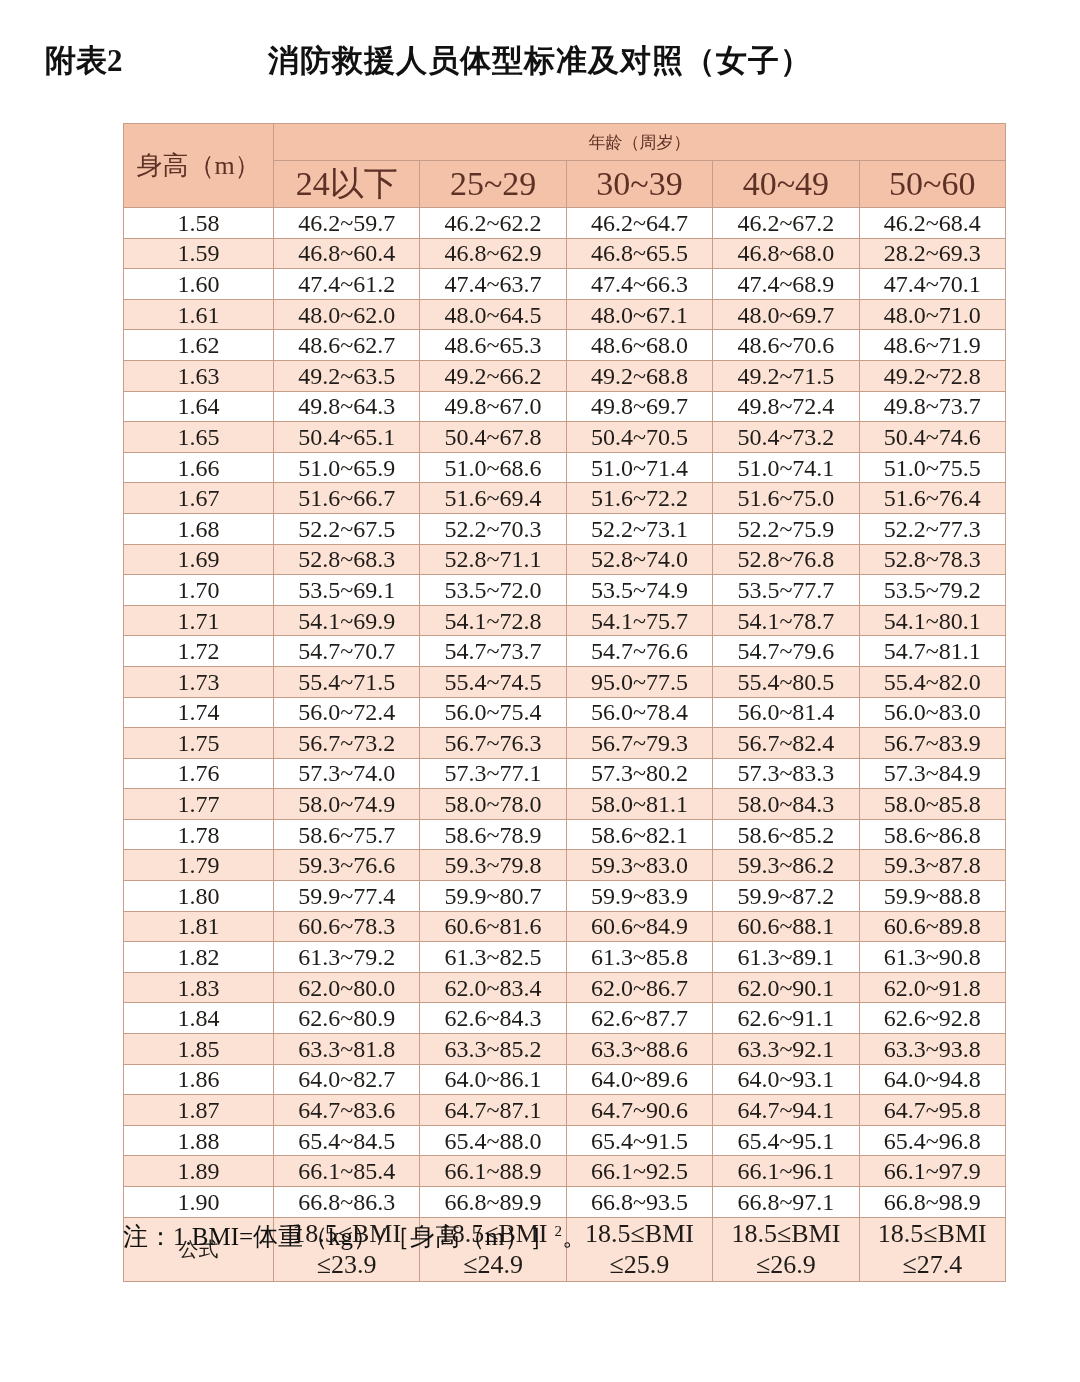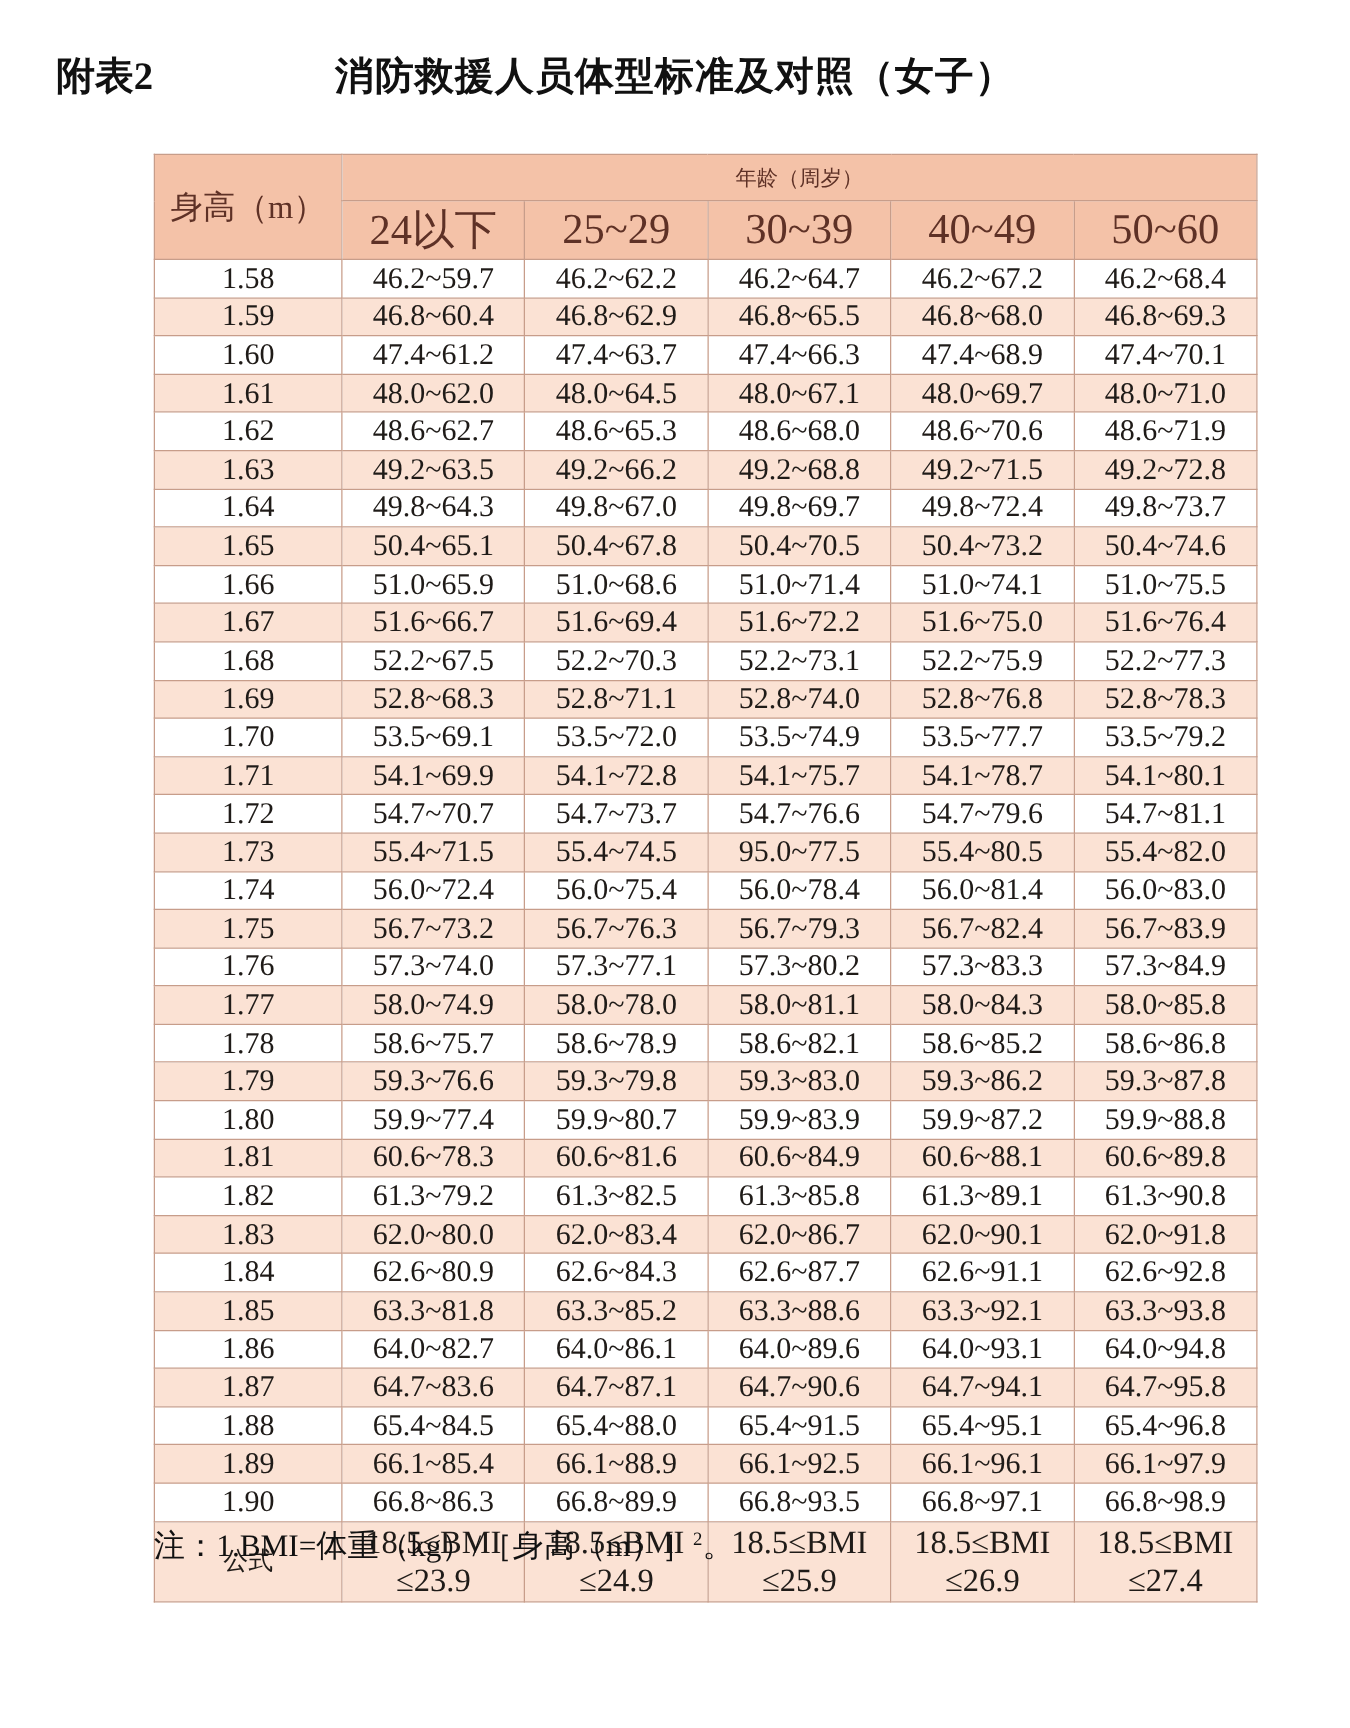--- a/index.html
+++ b/index.html
@@ -114,21 +114,21 @@
           <td>46.2~64.7</td>
           <td>46.2~67.2</td>
           <td>46.2~68.4</td>
         </tr>
         <tr>
           <td>1.59</td>
           <td>46.8~60.4</td>
           <td>46.8~62.9</td>
           <td>46.8~65.5</td>
           <td>46.8~68.0</td>
-          <td>46.8~69.3</td>
+          <td>28.2~69.3</td>
         </tr>
         <tr>
           <td>1.60</td>
           <td>47.4~61.2</td>
           <td>47.4~63.7</td>
           <td>47.4~66.3</td>
           <td>47.4~68.9</td>
           <td>47.4~70.1</td>
         </tr>
         <tr>

